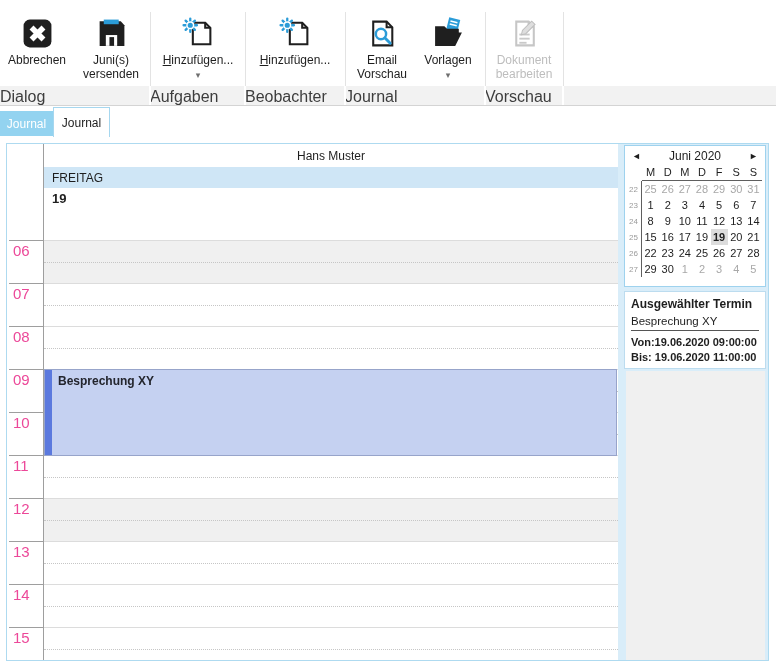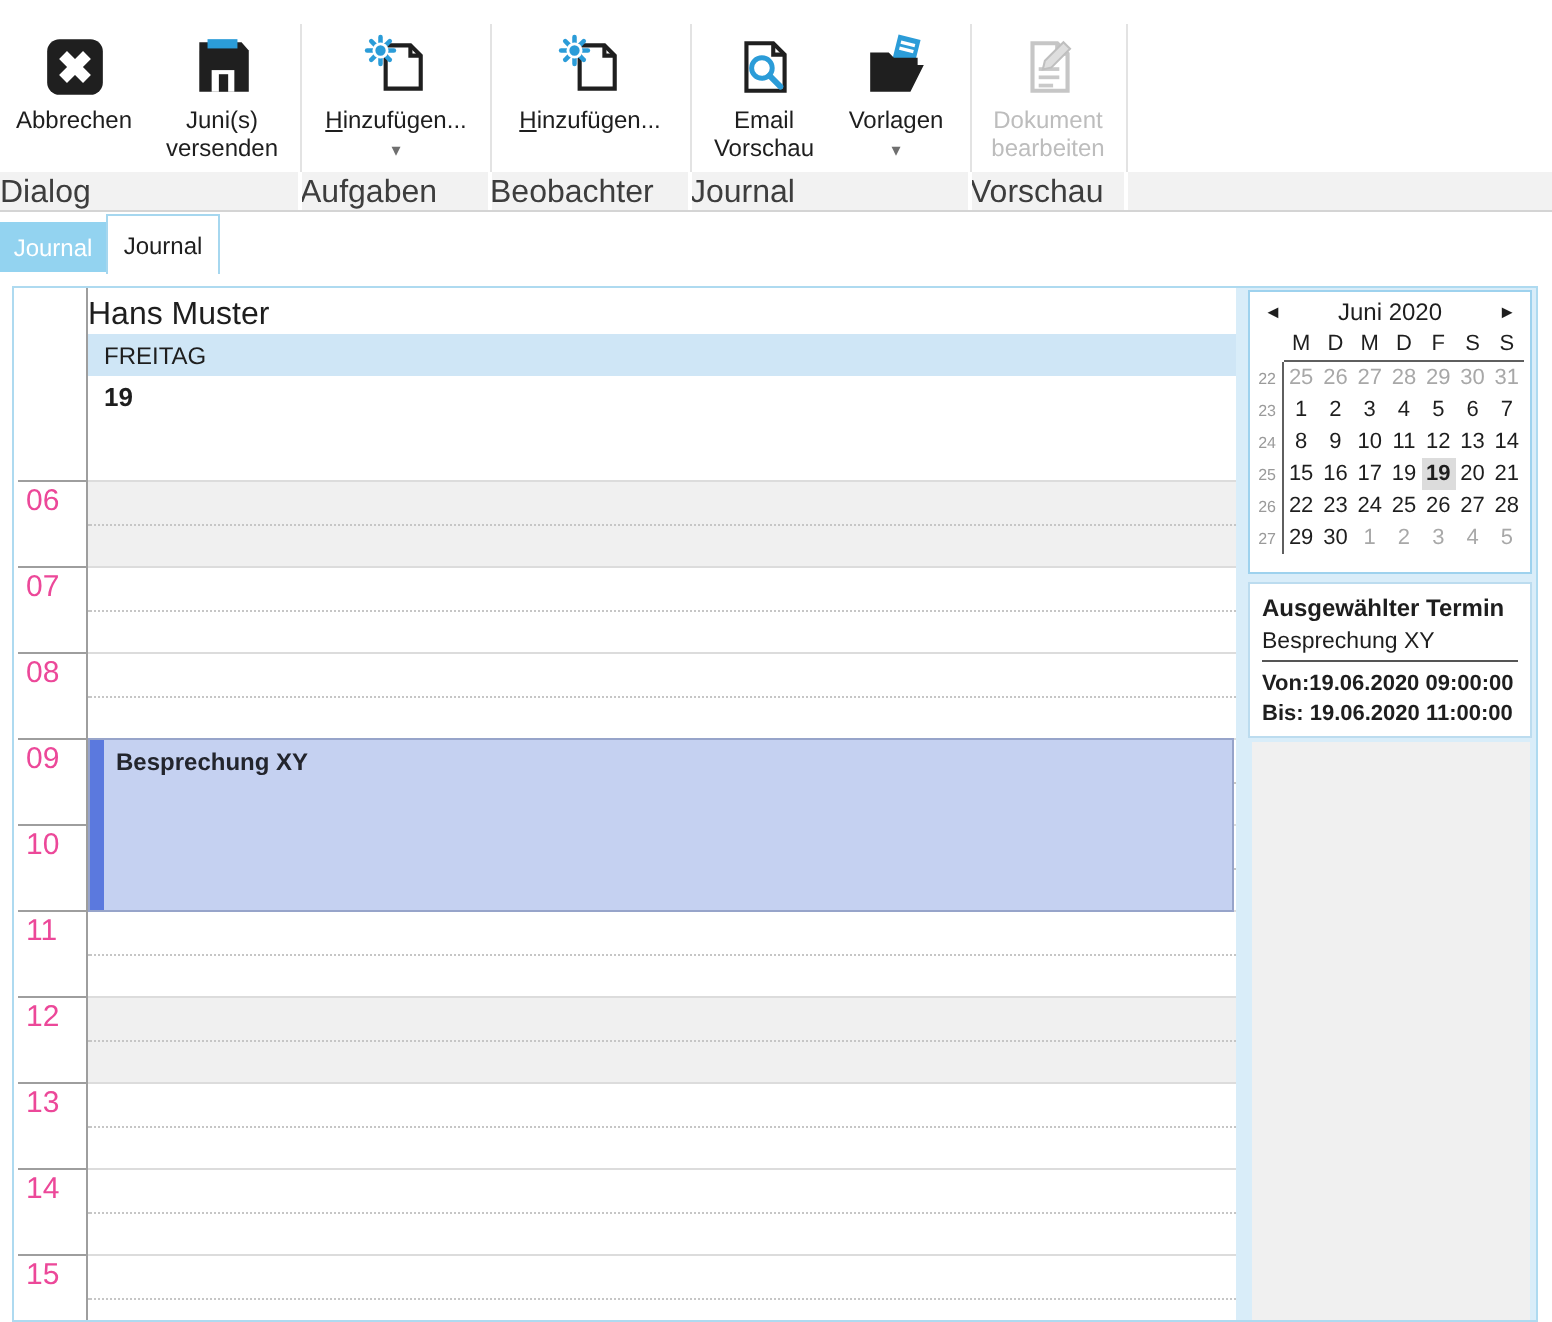--- a/index.html
+++ b/index.html
@@ -32,21 +32,21 @@
            background:#fff;box-sizing:border-box;overflow:hidden;}
 
   
   .gutter{position:absolute;left:0;top:0;width:36px;height:516px;background:#fff;border-right:1px solid #9e9e9e;}
   .gutter-stack{position:absolute;left:0;top:96px;width:36px;}
   .gutter-cell{position:relative;height:43px;box-sizing:border-box;}
   .gutter-cell::before{content:"";position:absolute;left:2px;right:0;top:0;border-top:1px solid #9e9e9e;}
   .gutter-label{position:absolute;left:6px;top:2px;font-size:15px;color:#ec4899;}
 
   .main{position:absolute;left:37px;top:0;width:574px;height:516px;}
-  .owner-row{position:absolute;left:0;top:0;width:574px;height:23px;font-size:16px;padding-top:5px;box-sizing:border-box;}
+  .owner-row{position:absolute;left:0;top:0;width:574px;height:23px;font-size:12px;text-align:center;padding-top:5px;box-sizing:border-box;}
   .dayname-bar{position:absolute;left:0;top:23px;width:574px;height:21px;background:#cfe6f6;box-sizing:border-box;
                font-size:12px;font-weight:normal;padding:4px 0 0 8px;}
   .daynum{position:absolute;left:8px;top:47px;font-size:13px;font-weight:bold;}
   .rows{position:absolute;left:0;top:96px;width:574px;}
   .hour-row{position:relative;height:43px;box-sizing:border-box;border-top:1px solid #dcdcdc;background:#fff;}
   .hour-row.shaded{background:#f0f0f0;}
   .hour-row .half{position:absolute;left:0;top:21px;width:100%;border-top:1px dotted #c6c6c6;}
 
   .appt{position:absolute;left:0;top:225px;width:573px;height:87px;background:#c5d1f1;
         border:1px solid #97a4ca;box-sizing:border-box;z-index:3;}

